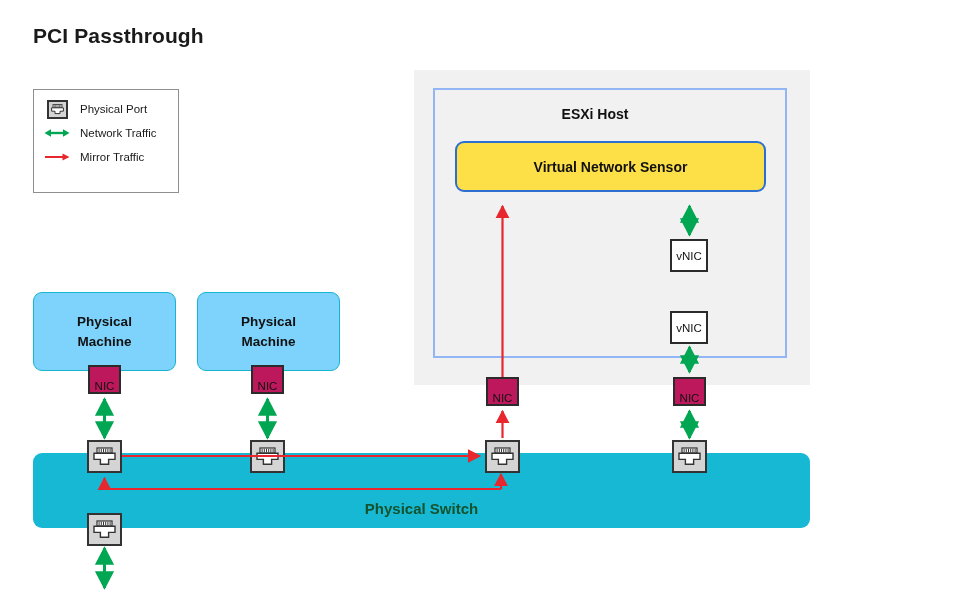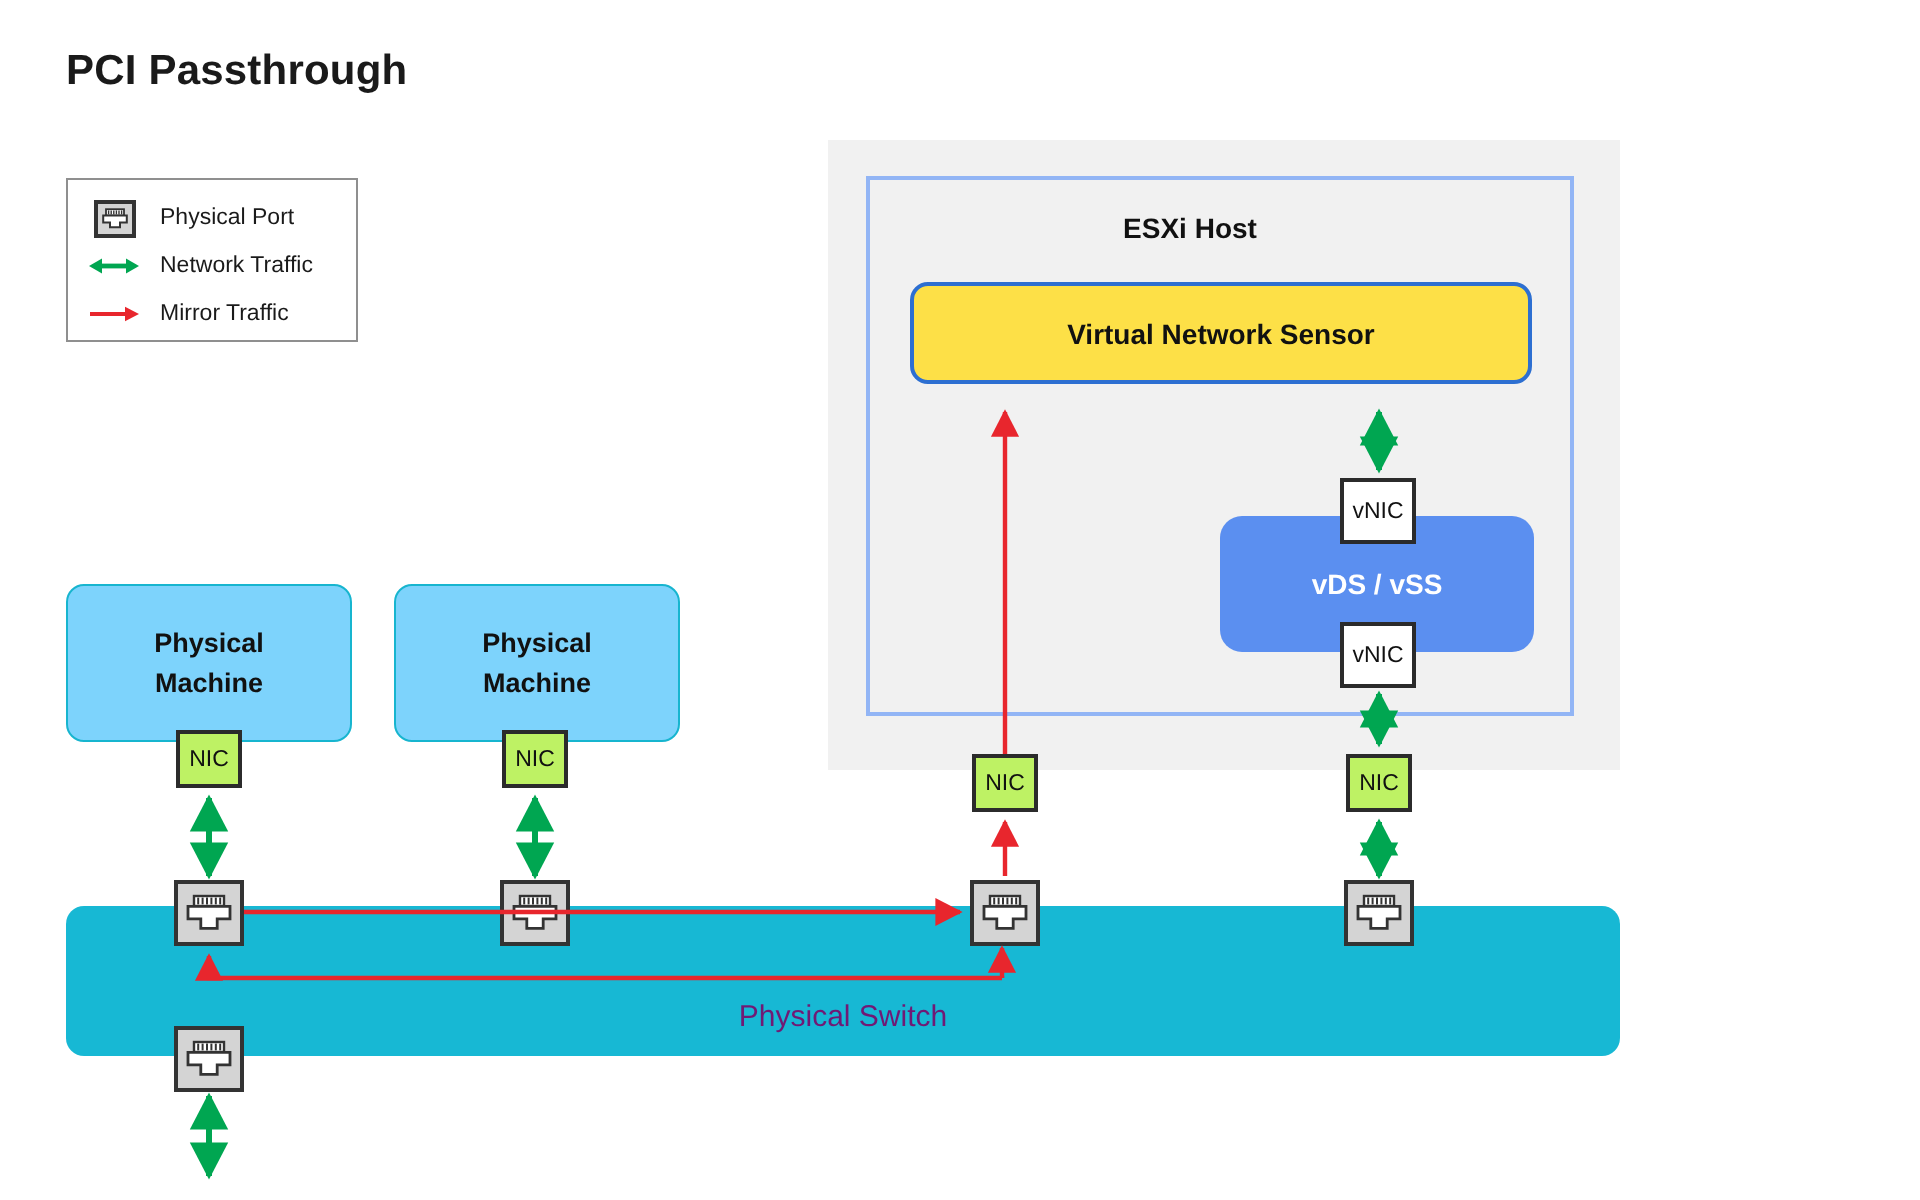--- a/index.html
+++ b/index.html
@@ -29,21 +29,21 @@
     font-weight: 600;
     color: #1a1a1a;
     letter-spacing: 0.1px;
   }
 
   
   #legend-box {
     left: 33px;
     top: 89px;
     width: 146px;
-    height: 82px;
+    height: 104px;
     background: #ffffff;
     border: 1px solid #8f8f8f;
     box-sizing: border-box;
   }
   .legend-row {
     position: absolute;
     left: 10px;
     height: 22px;
     display: flex;
     align-items: center;
@@ -70,25 +70,25 @@
     border: 2.5px solid #333333;
     box-sizing: border-box;
     display: flex;
     align-items: center;
     justify-content: center;
   }
   .rj45 svg { display: block; }
 
   
   .nic-box {
-    background: #bef264;
+    background: #be185d;
     border: 2.5px solid #2b2b2b;
     box-sizing: border-box;
     display: flex;
-    align-items: center;
+    align-items: flex-end;
     justify-content: center;
     font-size: 11.5px;
     color: #111111;
     font-weight: 400;
     z-index: 6;
   }
   .vnic-box {
     background: #ffffff;
     border: 2.5px solid #2b2b2b;
     box-sizing: border-box;
@@ -123,22 +123,22 @@
     background: #17b8d4;
     border-radius: 9px;
   }
   #switch-label {
     position: absolute;
     left: 0;
     right: 0;
     top: 47px;
     text-align: center;
     font-size: 15px;
-    font-weight: 400;
-    color: #701a75;
+    font-weight: 700;
+    color: #14532d;
   }
 
   
   #esxi-outer {
     left: 414px;
     top: 70px;
     width: 396px;
     height: 315px;
     background: #f1f1f1;
   }
@@ -251,23 +251,20 @@
   </div>
 
   <div class="abs" id="esxi-outer"></div>
   <div class="abs" id="esxi-inner"></div>
   <div class="abs" id="esxi-title">ESXi Host</div>
 
   <div class="abs" id="vns-box">
     <span>Virtual Network Sensor</span>
   </div>
 
-  <div class="abs" id="vds-box">
-    <span>vDS / vSS</span>
-  </div>
 
   <div class="abs vnic-box" style="left:670px; top:239px; width:38px; height:33px;">
     <span>vNIC</span>
   </div>
   <div class="abs vnic-box" style="left:670px; top:311px; width:38px; height:33px;">
     <span>vNIC</span>
   </div>
 
   <div class="abs pm-box" style="left:33px; top:292px; width:143px; height:79px;">
     <span>Physical</span>

